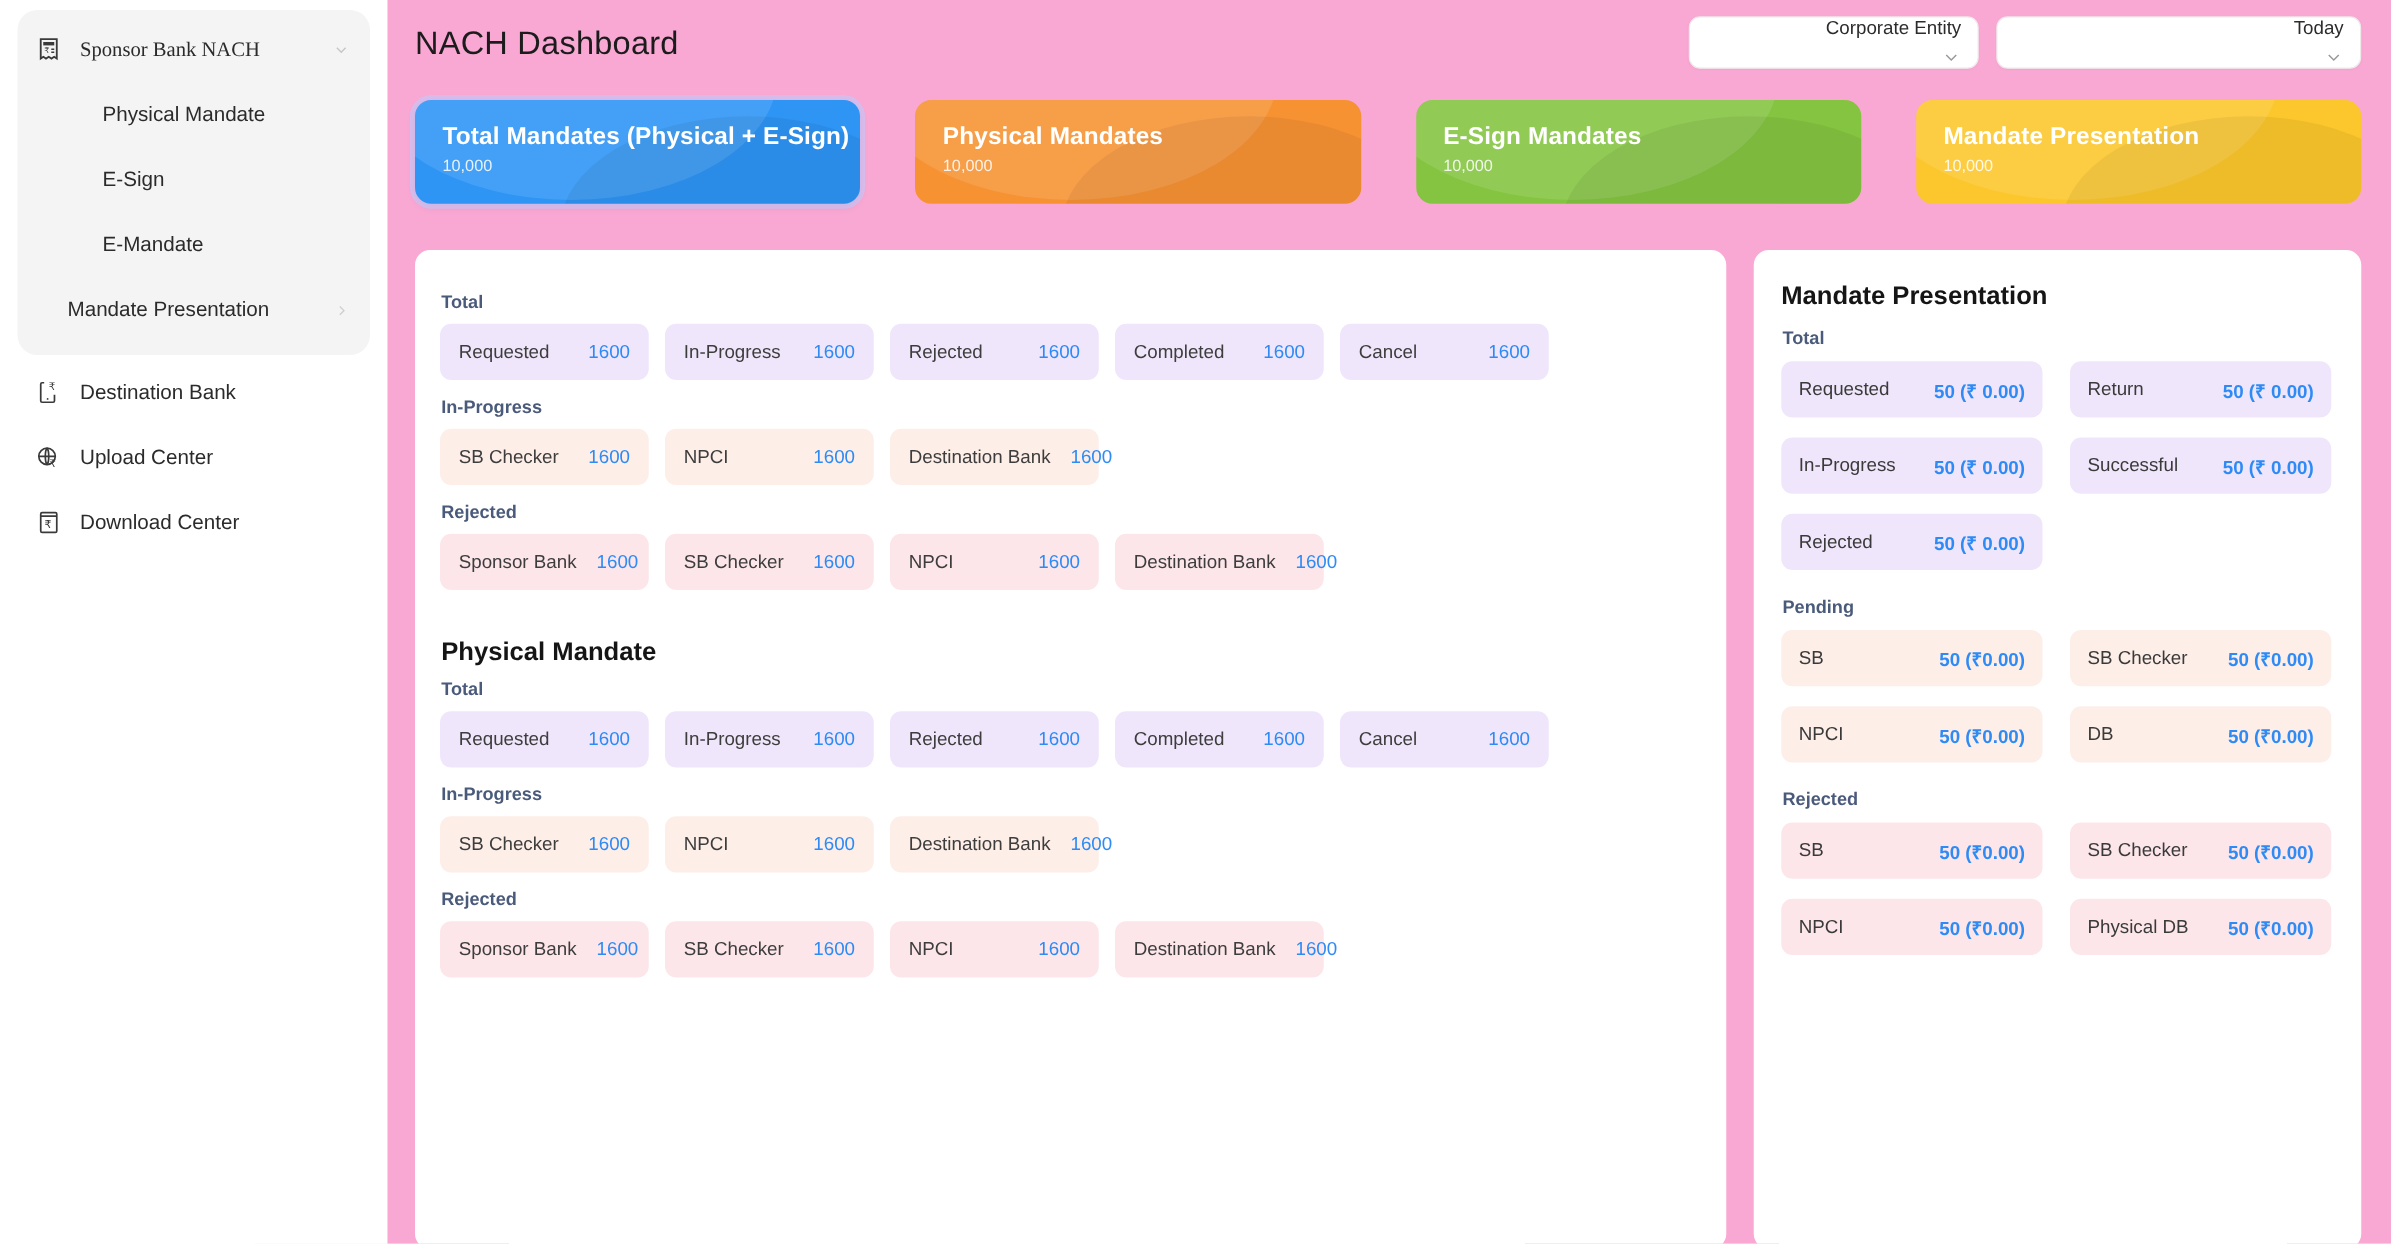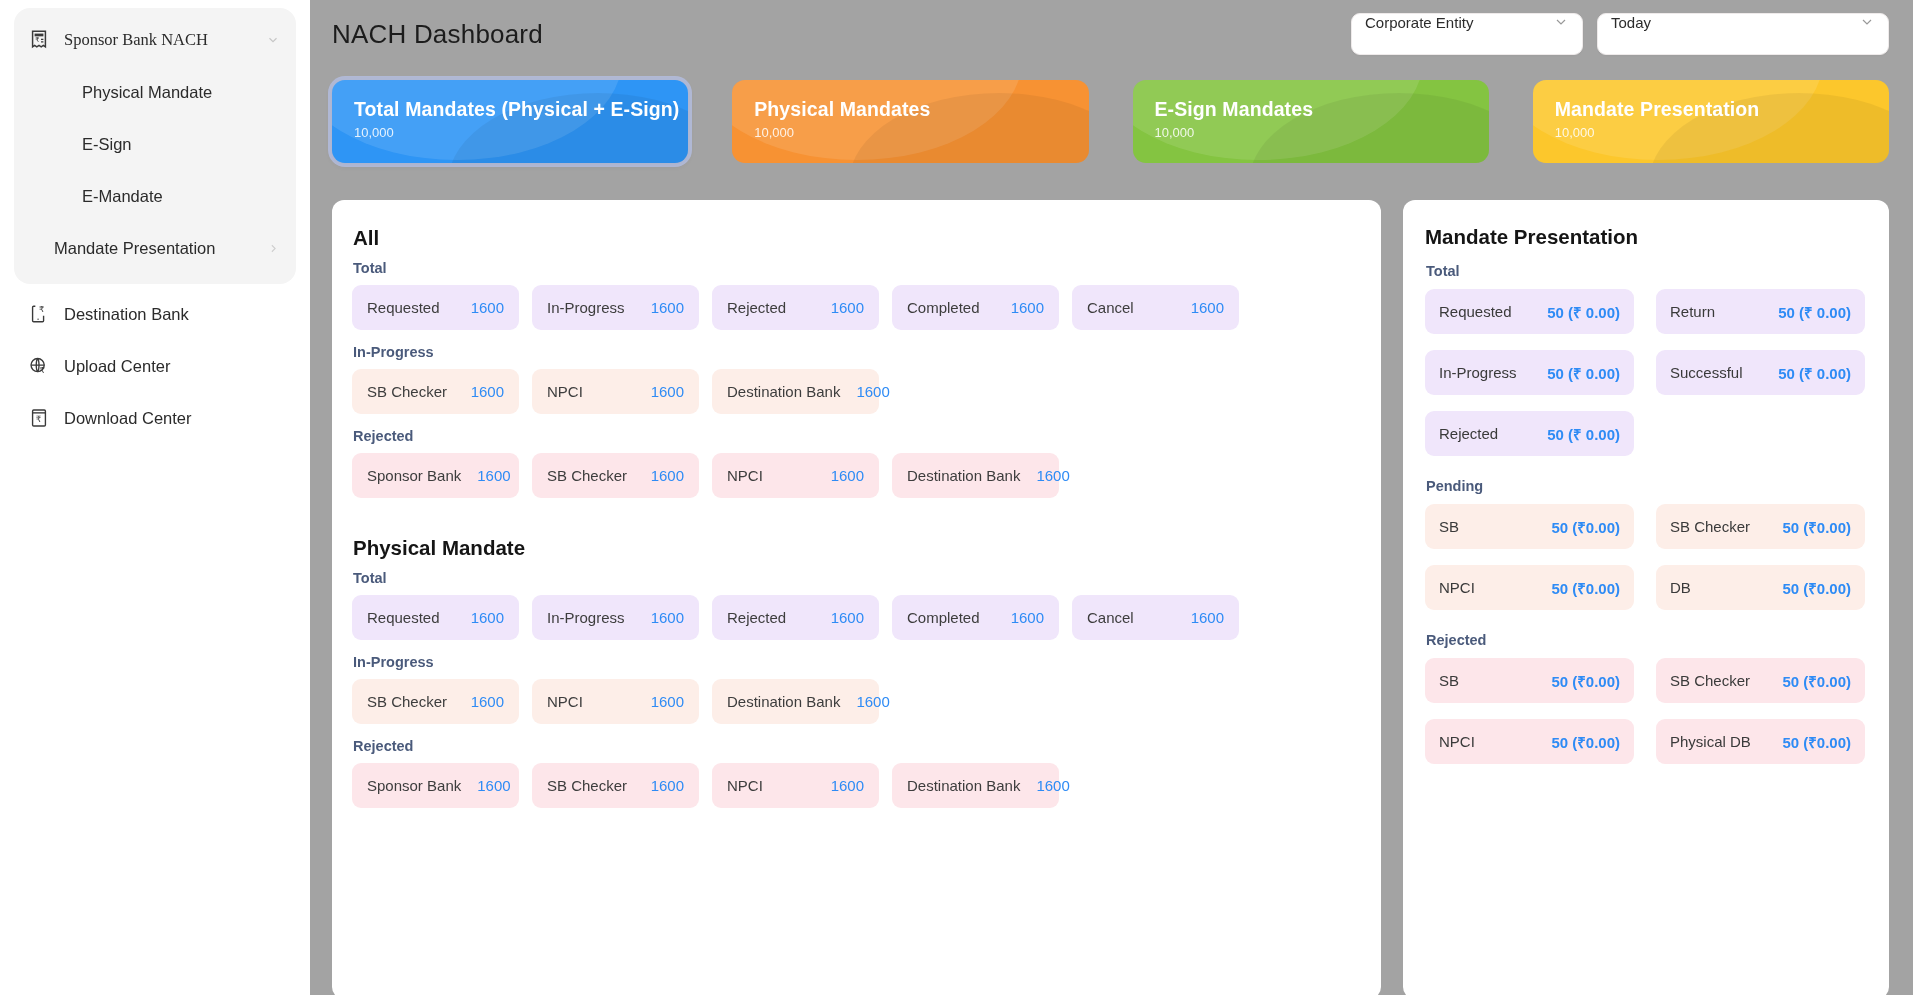--- a/index.html
+++ b/index.html
@@ -41,45 +41,46 @@
   .nav-row .lbl { flex: 1; white-space: nowrap; }
   .nav-row .chev { width: 18px; height: 18px; opacity: .42; display:flex; align-items:center; justify-content:center;}
   .nav-row.sub { padding-left: 40px; font-size: 16.5px; }
   .nav-row.sub2 { padding-left: 68px; font-size: 16.5px; }
   .nav-row.plain { padding-left: 12px; }
   .nav-root .lbl { font-size: 16.5px; font-family: Liberation Serif, serif; }
 
   
   .main {
     flex: 1; height: 995px;
-    background: #a3a3a3;
+    background: #f9a8d4;
     padding: 0 24px 0 10px;
     position: relative;
     overflow: hidden;
   }
   .topbar {
     display: flex; align-items: center;
     height: 68px;
     padding: 0 0 0 12px;
   }
   .page-title {
     font-size: 26px; font-weight: 400; color: #1c1c1c;
     letter-spacing: .2px;
   }
   .topbar-right { margin-left: auto; display: flex; gap: 14px; }
   .select {
     width: 232px; height: 42px;
     background: #fff;
     border: 1px solid #eeeaea;
     border-radius: 9px;
-    display: flex; align-items: flex-start;
+    display: flex; align-items: flex-end;
     padding: 0 13px;
     font-size: 15px; color: #2c2c2c;
     box-shadow: 0 1px 2px rgba(0,0,0,.03);
     cursor: pointer;
+    flex-direction: column;
   }
   .select .sv { flex: 1; white-space: nowrap; overflow: hidden; }
   .select .chev { opacity: .6; }
 
   
   .kpis { display: flex; gap: 44px; padding: 12px 0 16px 12px; }
   .kpi {
     flex: 1; height: 83px;
     border-radius: 13px;
     position: relative; overflow: hidden;
@@ -293,21 +294,20 @@
         <div class="blob a"></div>
         <div class="blob b"></div>
         <div class="k-t">Mandate Presentation</div>
         <div class="k-v">10,000</div>
       </div>
     </div>
 
     <div class="content">
 
       <div class="panel-left" id="panel-left">
-          <div class="sec-title">All</div>
           <div class="grp-title first">Total</div>
           <div class="pill-row">
             <div class="pill w-fix purple">
               <span class="p-l">Requested</span>
               <span class="p-n">1600</span>
             </div>
             <div class="pill w-fix purple">
               <span class="p-l">In-Progress</span>
               <span class="p-n">1600</span>
             </div>

